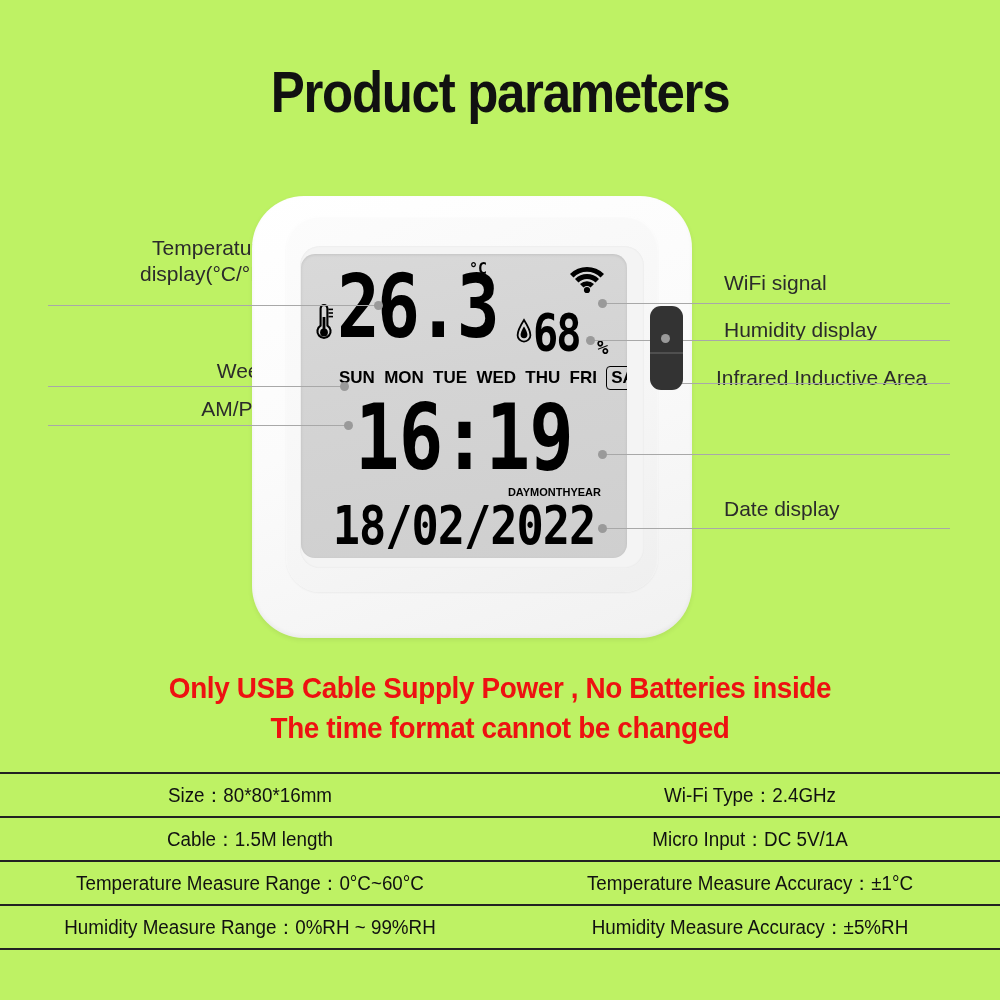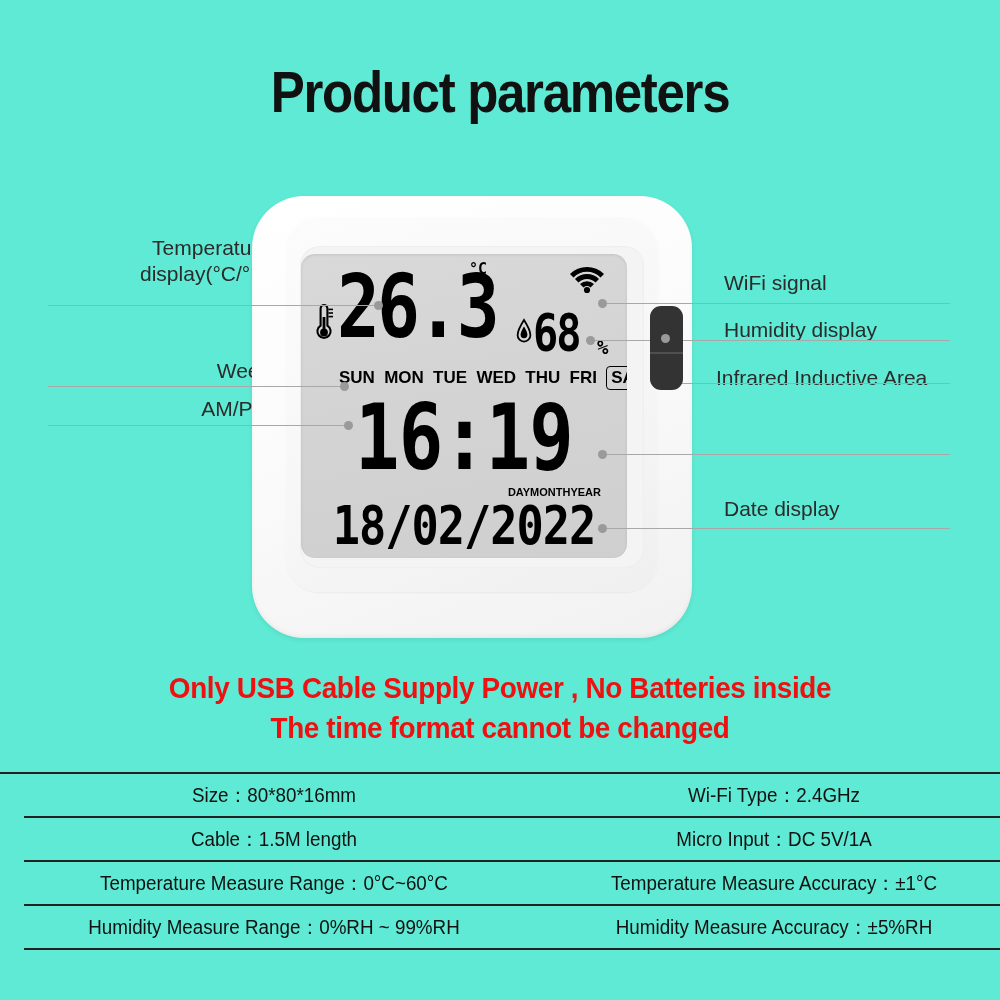--- a/index.html
+++ b/index.html
@@ -9,21 +9,21 @@
     height: 1000px;
     background: #ffffff;
     font-family: "Liberation Sans", sans-serif;
     overflow: hidden;
   }
 
   #page {
     position: relative;
     width: 1000px;
     height: 1000px;
-    background: #5eead4;
+    background: #bef264;
   }
 
   
   #title {
     position: absolute;
     top: 58px;
     left: 0;
     width: 1000px;
     text-align: center;
     font-size: 58px;
@@ -286,21 +286,20 @@
     letter-spacing: -0.4px;
   }
   #warning .w-line.l2 { font-size: 30px; }
 
   
   #spec-table {
     position: absolute;
     left: 0; top: 772px;
     width: 1000px;
     border-top: 2px solid #222222;
-    padding-left: 24px;
   }
   .spec-row {
     display: flex;
     width: 1000px;
     height: 44px;
     border-bottom: 2px solid #222222;
     align-items: center;
   }
   .spec-cell {
     width: 50%;

